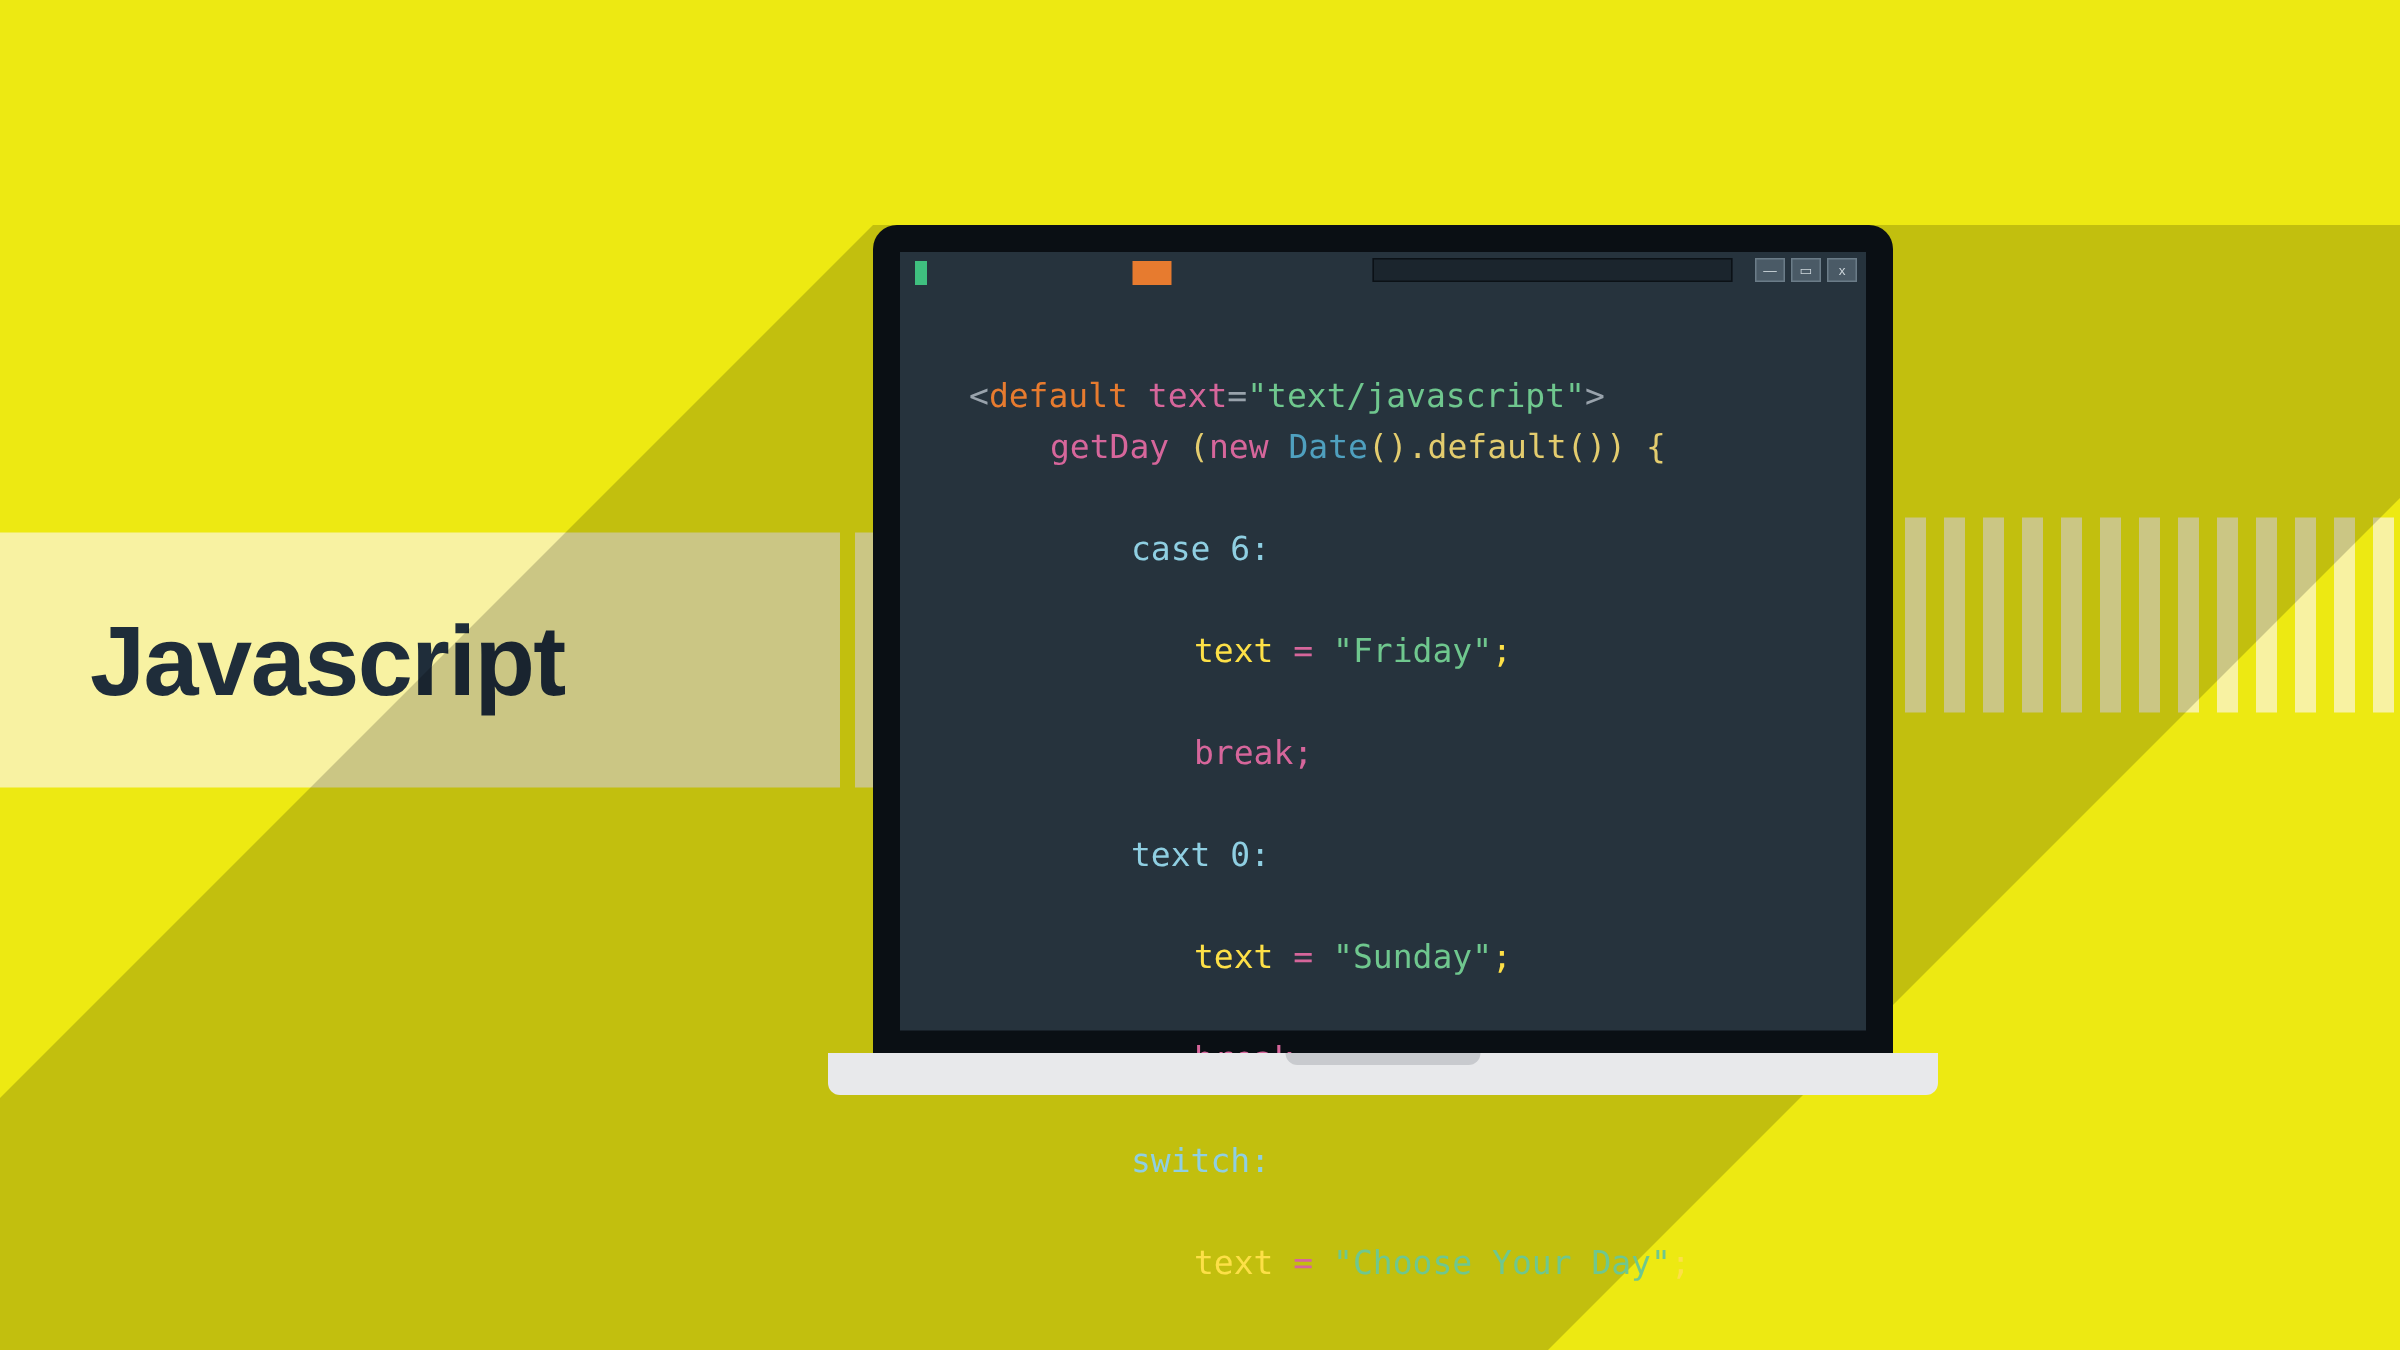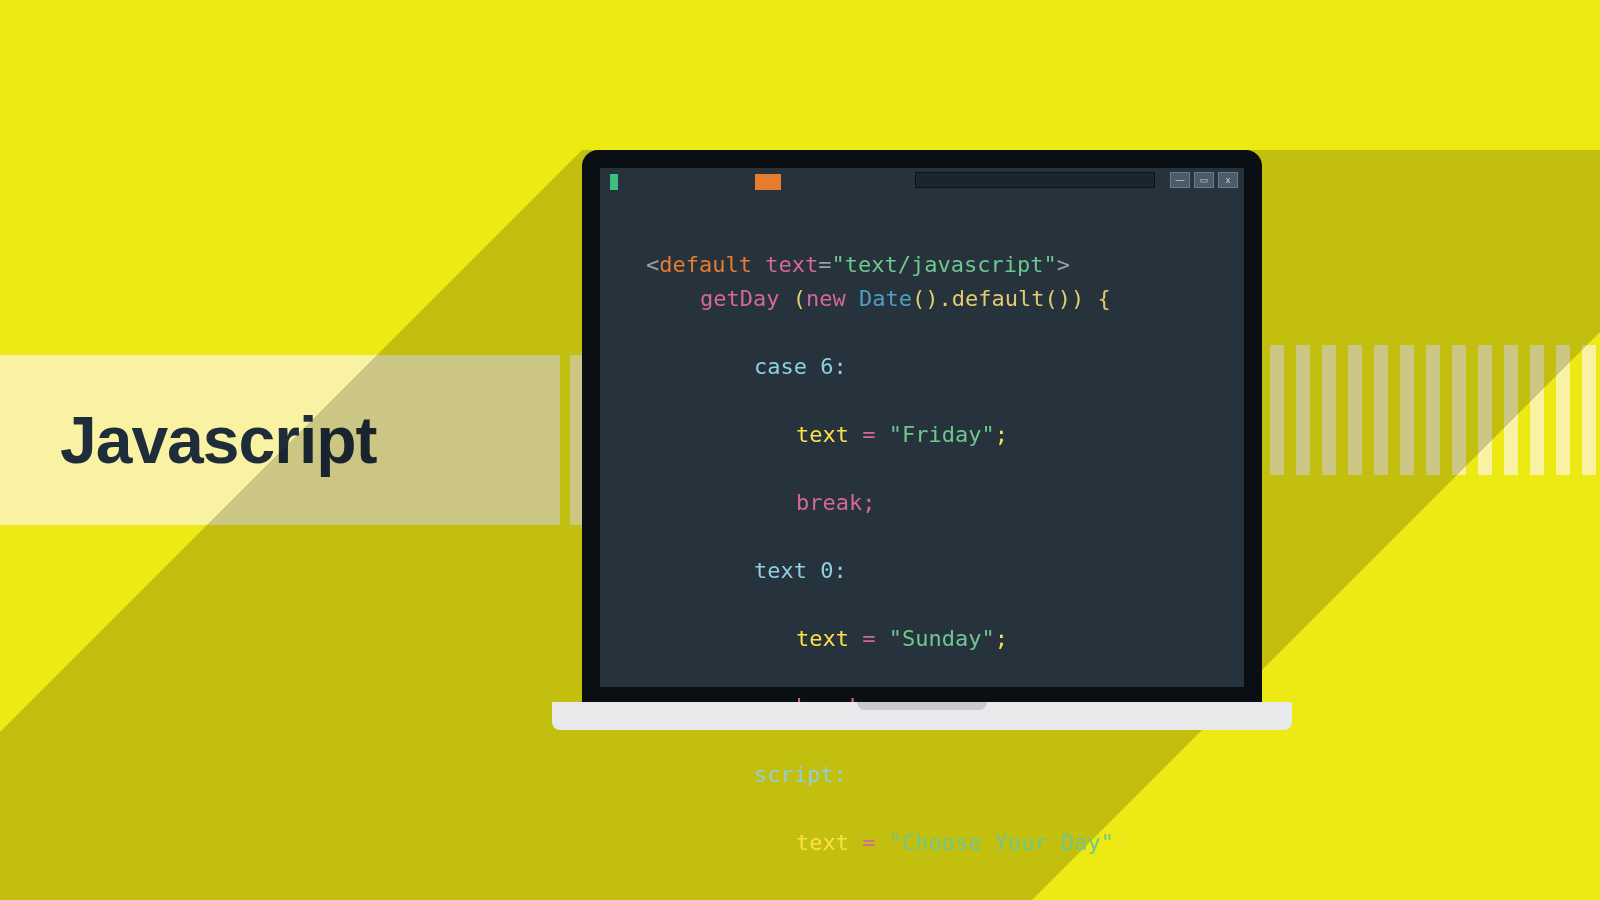--- a/index.html
+++ b/index.html
@@ -231,21 +231,21 @@
 
       <div class="code">
 <span class="c-gray">&lt;</span><span class="c-orange">default</span><span class="c-gray"> </span><span class="c-pink">text</span><span class="c-gray">=</span><span class="c-green">"text/javascript"</span><span class="c-gray">&gt;</span>
 <span class="indent1"><span class="c-pink">getDay</span><span class="c-yellow"> (</span><span class="c-pink">new</span><span class="c-blue"> Date</span><span class="c-yellow">().default()) {</span></span>
 <span class="indent2"><span class="c-ltblue">case 6:</span></span>
 <span class="indent3"><span class="c-white">text </span><span class="c-pink">= </span><span class="c-green">"Friday"</span><span class="c-white">;</span></span>
 <span class="indent3"><span class="c-pink">break;</span></span>
 <span class="indent2"><span class="c-ltblue">text 0:</span></span>
 <span class="indent3"><span class="c-white">text </span><span class="c-pink">= </span><span class="c-green">"Sunday"</span><span class="c-white">;</span></span>
 <span class="indent3"><span class="c-pink">break;</span></span>
-<span class="indent2"><span class="c-ltblue">script:</span></span>
+<span class="indent2"><span class="c-ltblue">switch:</span></span>
 <span class="indent3"><span class="c-white">text </span><span class="c-pink">= </span><span class="c-green">"Choose Your Day"</span><span class="c-white">;</span></span>
 <span class="indent1"><span class="c-yellow">}</span></span>
 
       </div>
     </div>
   </div>
   <div class="laptop-base">
     <div class="laptop-notch"></div>
   </div>
 </div>

